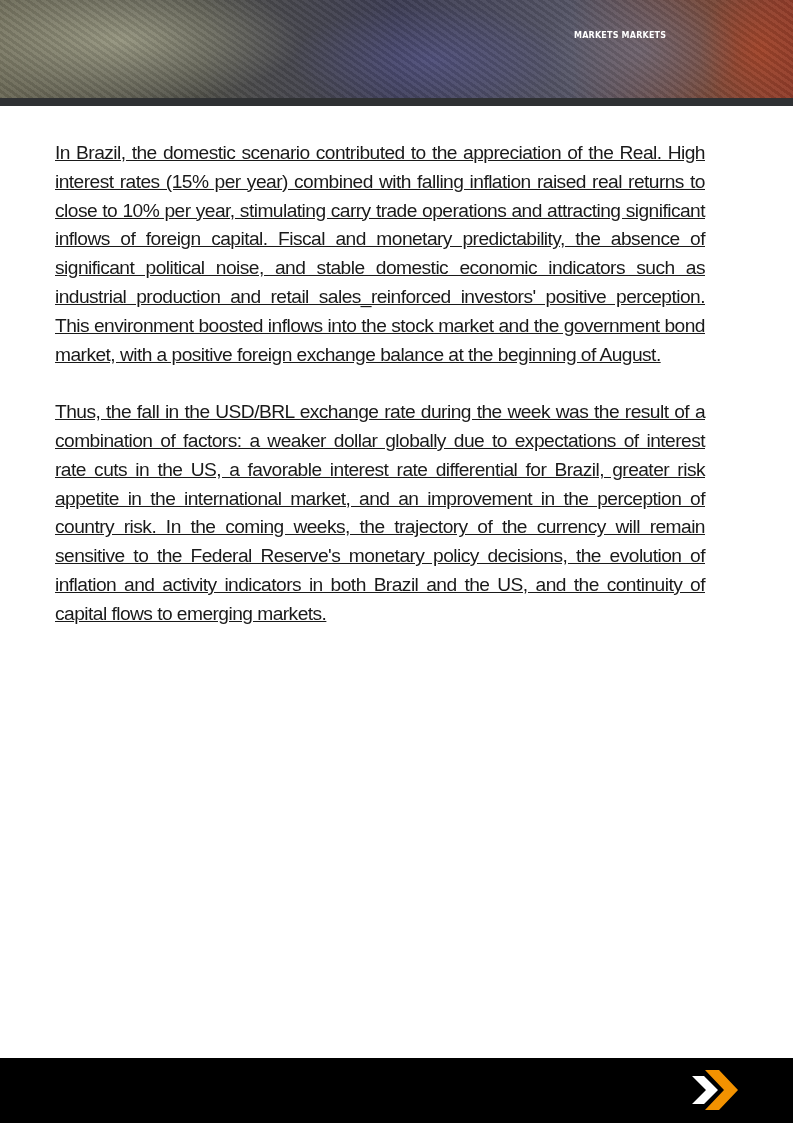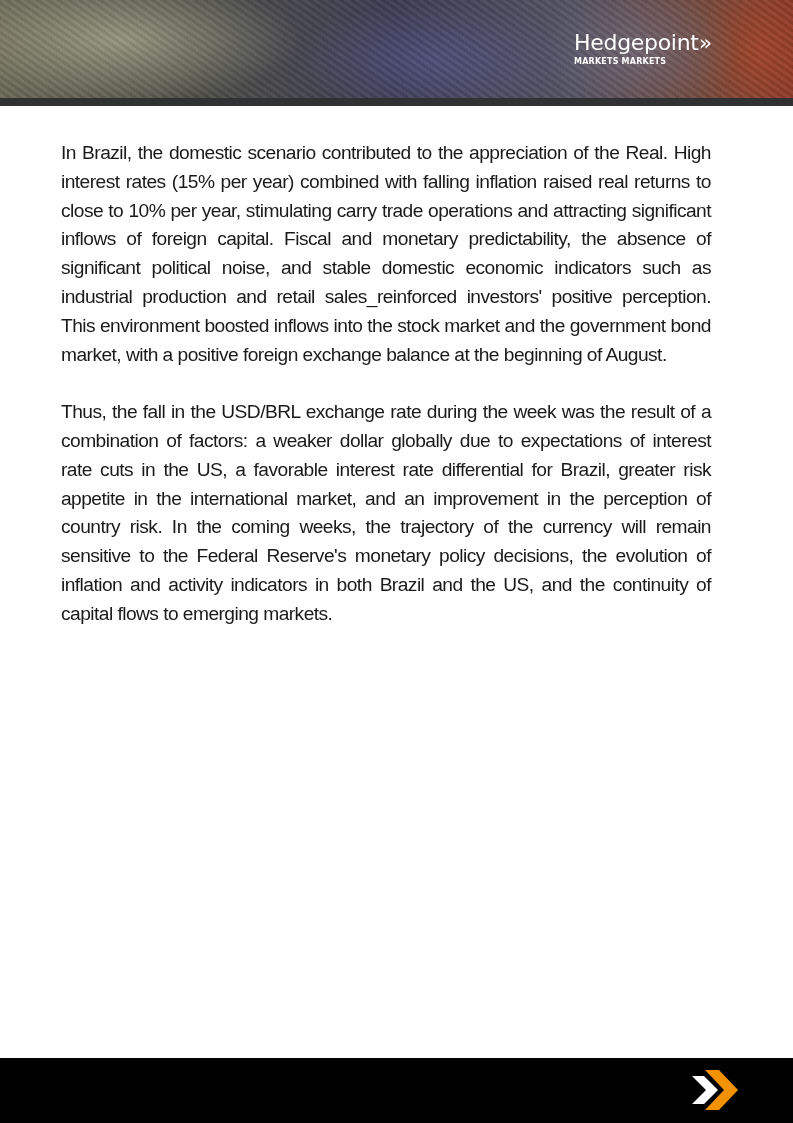--- a/index.html
+++ b/index.html
@@ -29,42 +29,42 @@
     }
     .logo-name {
       font-family: "DejaVu Sans", sans-serif; font-size: 22px; font-weight: normal;
       letter-spacing: -0.3px; line-height: 26px;
     }
     .logo-sub {
       font-family: "DejaVu Sans", sans-serif; font-size: 8px; font-weight: bold;
       letter-spacing: 0.2px; line-height: 10px; margin-top: 1px;
     }
     .content {
-      position: absolute; left: 61px; top: 139px; width: 650px;
+      position: absolute; left: 55px; top: 139px; width: 650px;
       font-family: "Liberation Sans", sans-serif; font-size: 19.2px;
       line-height: 28.8px; color: #1a1a1a; text-align: justify;
       letter-spacing: -0.55px;
+      text-decoration: underline;
     }
     .content p { margin: 0 0 28.8px 0; }
     .footer {
       position: absolute; left: 0; top: 1058px; width: 793px; height: 65px;
       background: #000000;
     }
     .footer-icon {
       position: absolute; left: 688px; top: 1068px; width: 52px; height: 44px;
     }
   </style>
 </head>
 <body>
 
 <div class="header"></div>
 <div class="header-strip"></div>
 
 <div class="logo">
-  <div class="logo-name">Hedgepoint»</div>
   <div class="logo-sub">MARKETS MARKETS</div>
 </div>
 
 <div class="content">
   <p>In Brazil, the domestic scenario contributed to the appreciation of the Real. High interest rates (15% per year) combined with falling inflation raised real returns to close to 10% per year, stimulating carry trade operations and attracting significant inflows of foreign capital. Fiscal and monetary predictability, the absence of significant political noise, and stable domestic economic indicators such as industrial production and retail sales_reinforced investors' positive perception. This environment boosted inflows into the stock market and the government bond market, with a positive foreign exchange balance at the beginning of August.</p>
   <p>Thus, the fall in the USD/BRL exchange rate during the week was the result of a combination of factors: a weaker dollar globally due to expectations of interest rate cuts in the US, a favorable interest rate differential for Brazil, greater risk appetite in the international market, and an improvement in the perception of country risk. In the coming weeks, the trajectory of the currency will remain sensitive to the Federal Reserve's monetary policy decisions, the evolution of inflation and activity indicators in both Brazil and the US, and the continuity of capital flows to emerging markets.</p>
 </div>
 
 <div class="footer"></div>
 <svg class="footer-icon" viewBox="0 0 52 44">

